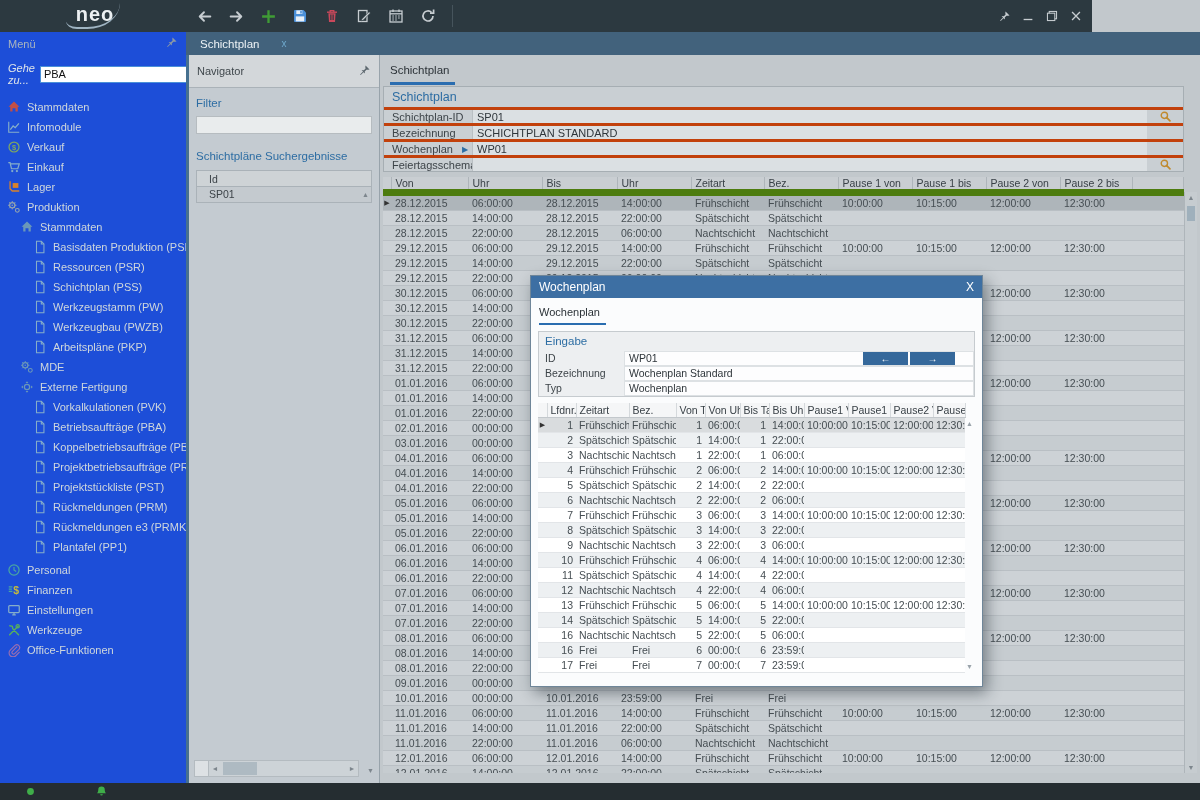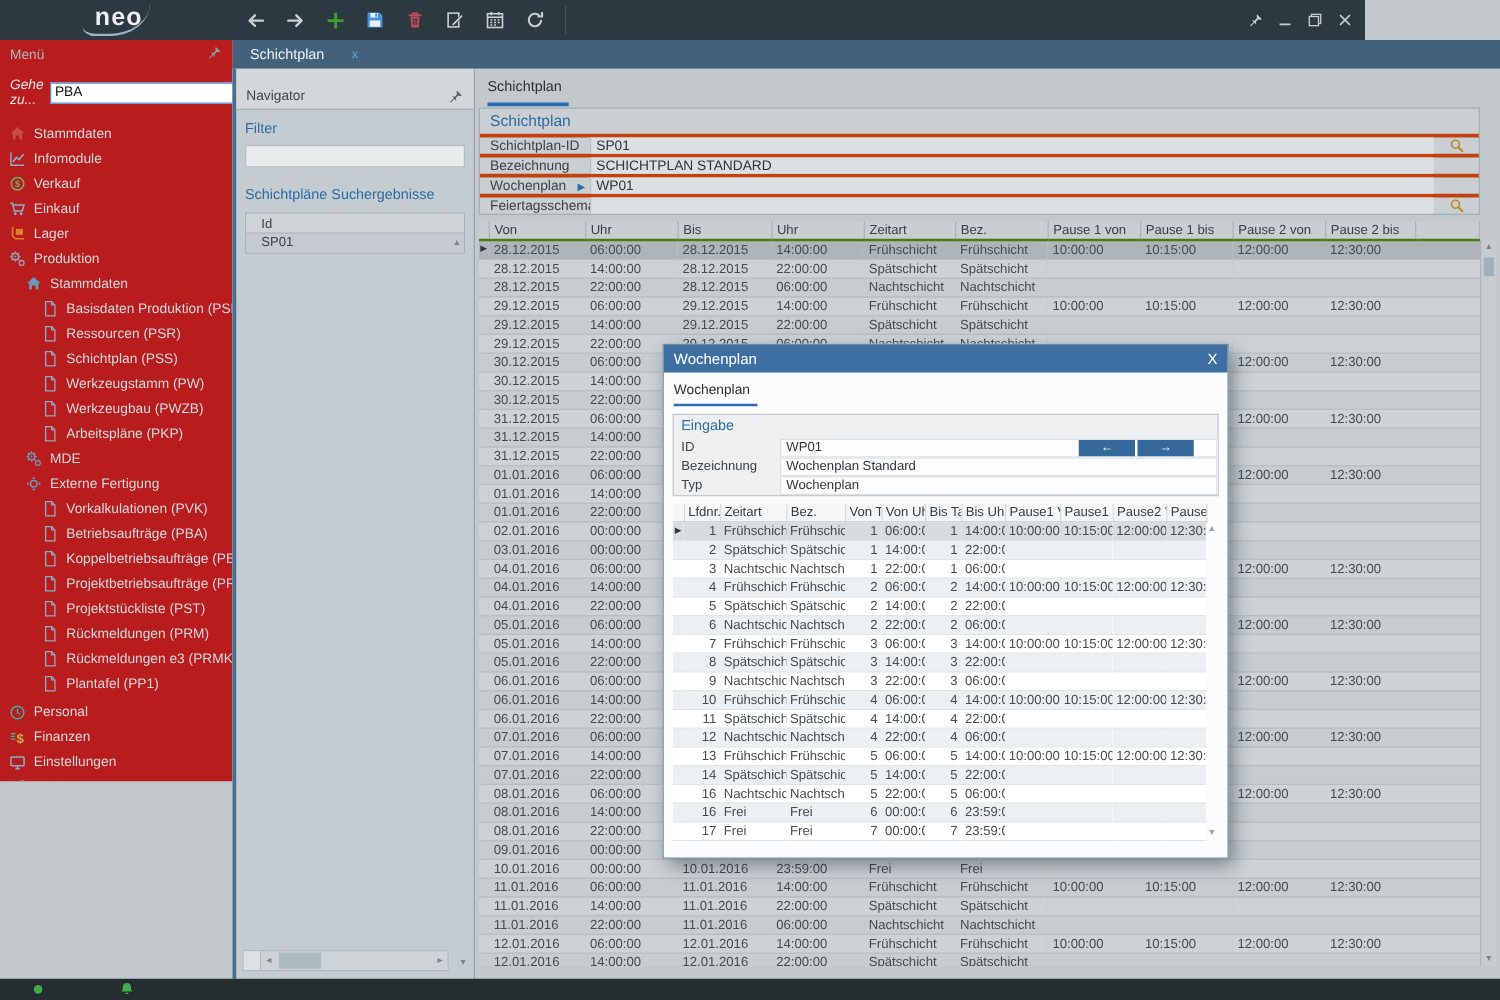--- a/index.html
+++ b/index.html
@@ -15,36 +15,36 @@
 .tsep { width:1px; height:22px; background:#46545c; margin-left:12px; }
 .wctrl { margin-left:auto; display:flex; gap:4px; padding-right:6px; align-items:center; }
 .wbtn { width:20px; height:20px; display:flex; align-items:center; justify-content:center; color:#c7cdd1; font-size:12px; }
 
 
 .tabbar { position:absolute; left:186px; top:32px; right:0; height:23px; background:#42627c; display:flex; align-items:center; }
 .tab { height:100%; display:flex; align-items:center; padding:0 12px 0 14px; font-size:11.5px; color:#eef3f6; gap:22px; }
 .tab .x { color:#6fa8cc; font-size:10px; }
 
 
-.sidebar { position:absolute; left:0; top:32px; width:186px; height:593px; background:#b91c1c; overflow:hidden; }
+.sidebar { position:absolute; left:0; top:32px; width:186px; height:751px; background:#1d4ed8; overflow:hidden; }
 .sb-head { height:23px; display:flex; align-items:center; padding:0 8px; color:#a9b5be; font-size:11px; }
 .sb-head .pin { margin-left:auto; }
 .goto { display:flex; align-items:center; gap:5px; padding:7px 8px 4px 8px; }
 .goto label { color:#dfe5e9; font-size:11px;font-style:italic; }
 .goto input { flex:1; height:17px; border:1px solid #4a90d9; background:#ffffff; font-size:11px; padding:0 3px; color:#111; font-family:inherit; }
 .menu { padding-top:7px; }
 .mi { height:20px; display:flex; align-items:center; gap:6px; padding-left:6px; }
 .mi.l2 { padding-left:19px; }
 .mi.l3 { padding-left:32px; }
 .mi .ic { width:15px; height:15px; display:flex; align-items:center; justify-content:center; flex:none; }
 .mi .lbl { font-size:11px; color:#cfd7dc; white-space:nowrap; }
 
 
 .navigator { position:absolute; left:186px; top:55px; width:194px; bottom:17px; background:#c4cbd1; border-left:3px solid #46708f; border-right:1px solid #98a3ab; overflow:hidden; }
-.nav-head { height:26px; background:#d3d7da; border-bottom:1px solid #aab2b8; display:flex; padding:16px 8px; font-size:11px; color:#3f474c; }
+.nav-head { height:26px; background:#d3d7da; border-bottom:1px solid #aab2b8; display:flex; align-items:center; padding:16px 8px; font-size:11px; color:#3f474c; }
 .nav-head .pin { margin-left:auto; }
 .nav-sec-title { color:#2d6da3; font-size:11.5px; }
 .nav-filter { margin:9px 7px 0 7px; }
 .nav-filter input { margin-top:7px; width:100%; height:18px; border:1px solid #b6bcc0; background:#e9eced; font-size:11px; font-family:inherit; }
 .nav-results { margin:16px 7px 0 7px; }
 .nav-table { margin-top:8px; border:1px solid #aab2b8; background:#c9cfd3; font-size:10.5px; color:#3c4348; }
 .nt-head { height:16px; line-height:16px; padding-left:12px; border-bottom:1px solid #aab2b8; background:#ced3d6; }
 .nt-row { height:15px; line-height:15px; padding-left:12px; background:#c4cacf; display:flex; }
 .nt-row .arr { margin-left:auto; padding-right:2px; color:#7d868d; font-size:7px; }
 .nav-hscroll { position:absolute; left:5px; right:20px; bottom:6px; height:17px; background:#cdd3d7; border:1px solid #b4bbc0; display:flex; align-items:center; }
@@ -60,21 +60,21 @@
 .form-box { margin:1px 16px 0 3px; border:1px solid #a6aeb3; background:#c9cfd3; position:relative; }
 .fb-title { height:20px; line-height:20px; padding-left:8px; color:#2d6da3; font-size:12.5px; }
 .frow { display:flex; align-items:stretch; height:16px; border-top:3px solid #c2410c; font-size:11px; }
 .flabel { width:78px; padding-left:8px; color:#3d4449; line-height:15px; white-space:nowrap; }
 .farrow { width:10px; color:#2d6da3; font-size:8px; line-height:15px; }
 .fvalue { flex:1; background:#dbe0e3; border-left:1px solid #b9bfc3; line-height:15px; padding-left:4px; color:#2f363b; }
 .ficon { width:36px; display:flex; align-items:center; justify-content:center; }
 
 .grid-wrap { position:absolute; left:3px; right:3px; top:122px; bottom:10px; overflow:hidden; }
 table.grid { border-collapse:collapse; table-layout:fixed; width:calc(100% - 13px); font-size:10.5px; color:#454d52; }
-.grid th { height:15px; font-weight:normal; text-align:left; padding:0 0 0 4px; border-right:1px solid #aeb5ba; border-bottom:2px solid #4d7c0f; color:#394147; white-space:nowrap; overflow:hidden; background:#c9ced2; }
+.grid th { height:15px; font-weight:normal; text-align:left; padding:0 0 0 4px; border-right:1px solid #aeb5ba; border-bottom:7px solid #4d7c0f; color:#394147; white-space:nowrap; overflow:hidden; background:#c9ced2; }
 .grid td { height:14px; line-height:14px; padding:0 0 0 4px; border-bottom:1px solid #b9bfc4; white-space:nowrap; overflow:hidden; }
 .grid tr.even td { background:#c6ccd0; }
 .grid tr.odd td { background:#cdd2d6; }
 .grid tr.sel td { background:#aeb5ba; }
 .grid td.mk, .grid th.mk { padding:0; text-align:center; font-size:7px; color:#333; }
 .vscroll { position:absolute; right:0; top:15px; bottom:0; width:13px; background:#c6ccd0; border-left:1px solid #aeb5ba; }
 .vs-up { position:absolute; top:2px; left:0; right:0; text-align:center; font-size:7px; color:#7d868d; }
 .vs-thumb { position:absolute; top:14px; left:2px; right:2px; height:15px; background:#9fb0bc; }
 .vs-down { position:absolute; bottom:2px; left:0; right:0; text-align:center; font-size:7px; color:#7d868d; }
 

